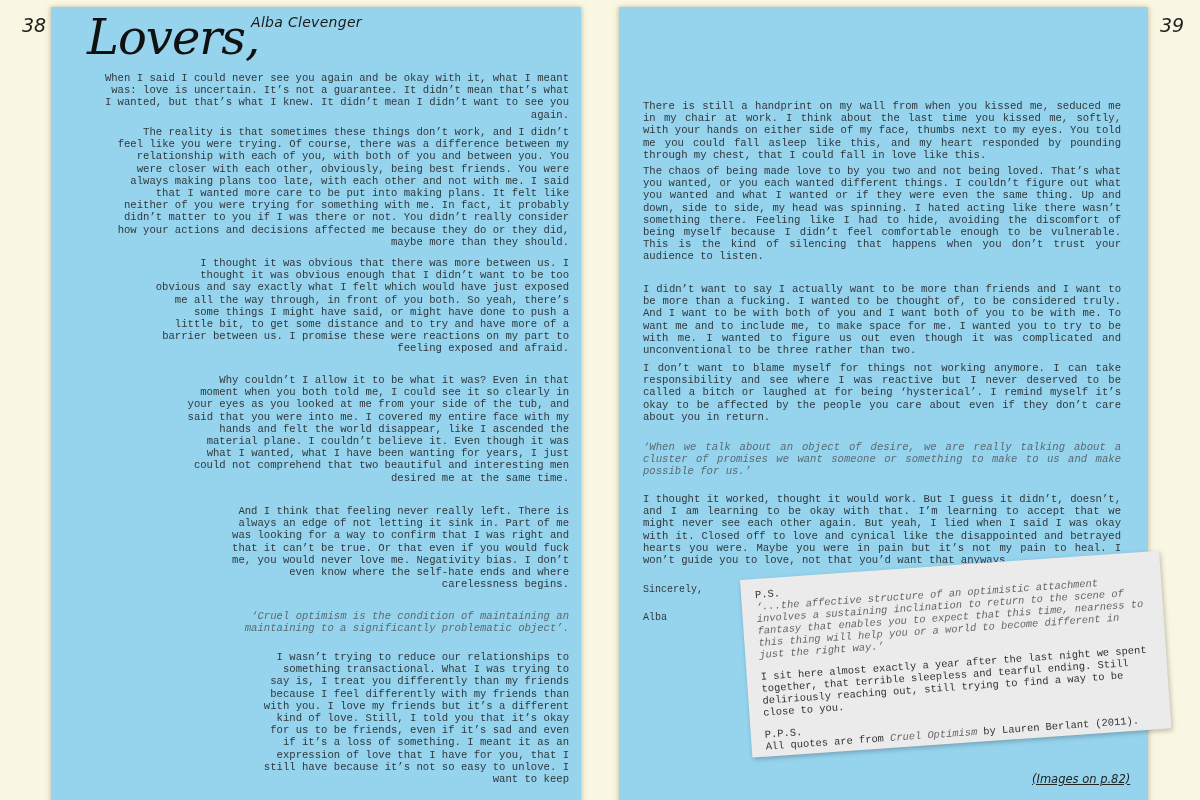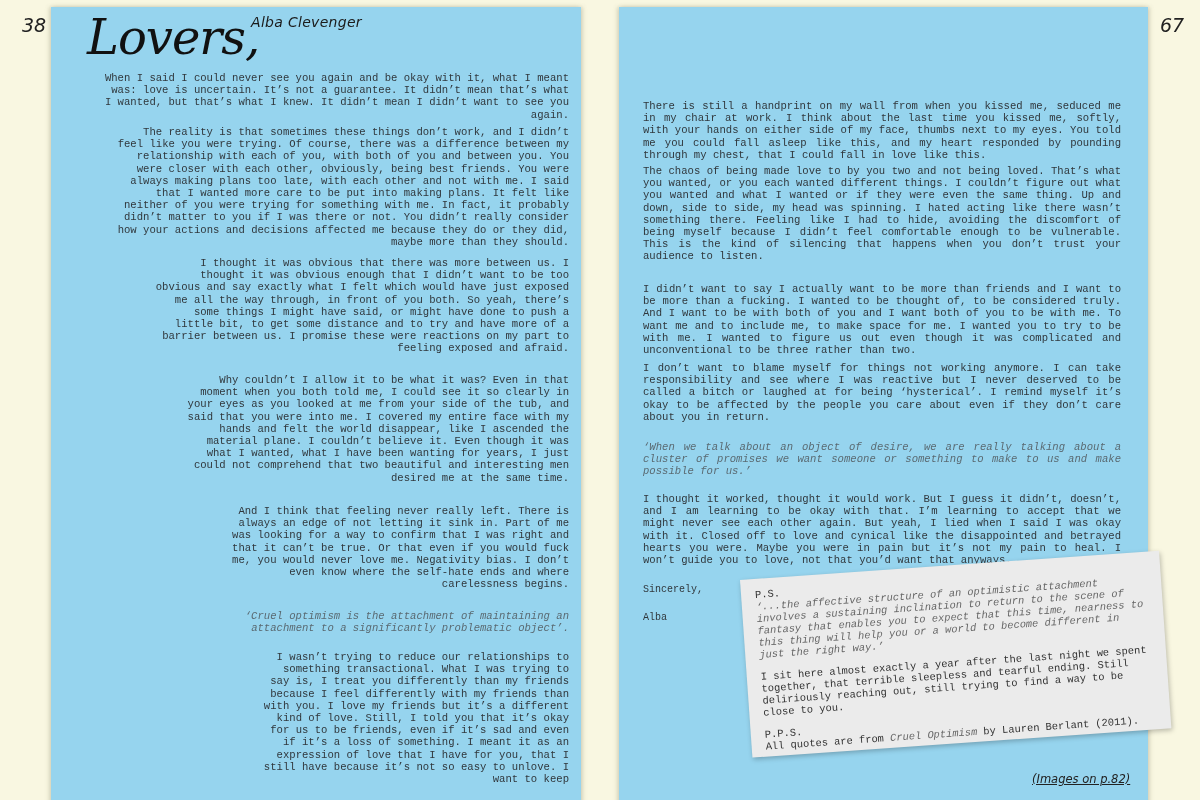--- a/index.html
+++ b/index.html
@@ -47,32 +47,32 @@
   .card .q { font-style:italic; color:#666; }
   .images-note {
     position:absolute; left:1032px; top:772px; font-family:"DejaVu Sans",sans-serif;
     font-style:italic; font-size:11.5px; color:#222;text-decoration:underline;
   }
 </style>
 </head>
 <body>
 
 <span class="page-num" style="left:22px;">38</span>
-<span class="page-num" style="left:1160px;">67</span>
+<span class="page-num" style="left:1160px;">39</span>
 
 <div class="page left" id="page-left">
   <span class="byline">Alba Clevenger</span>
   <span class="title">Lovers,</span>
 
   <p class="para left-stepped" style="left:38px; top:65px; width:468px;">When I said I could never see you again and be okay with it, what I meant was: love is uncertain. It’s not a guarantee. It didn’t mean that’s what I wanted, but that’s what I knew. It didn’t mean I didn’t want to see you again.</p>
   <p class="para left-stepped" style="left:50px; top:119px; width:456px;">The reality is that sometimes these things don’t work, and I didn’t feel like you were trying. Of course, there was a difference between my relationship with each of you, with both of you and between you. You were closer with each other, obviously, being best friends. You were always making plans too late, with each other and not with me. I said that I wanted more care to be put into making plans. It felt like neither of you were trying for something with me. In fact, it probably didn’t matter to you if I was there or not. You didn’t really consider how your actions and decisions affected me because they do or they did, maybe more than they should.</p>
   <p class="para left-stepped" style="left:90px; top:250px; width:416px;">I thought it was obvious that there was more between us. I thought it was obvious enough that I didn’t want to be too obvious and say exactly what I felt which would have just exposed me all the way through, in front of you both. So yeah, there’s some things I might have said, or might have done to push a little bit, to get some distance and to try and have more of a barrier between us. I promise these were reactions on my part to feeling exposed and afraid.</p>
   <p class="para left-stepped" style="left:122px; top:367px; width:384px;">Why couldn’t I allow it to be what it was? Even in that moment when you both told me, I could see it so clearly in your eyes as you looked at me from your side of the tub, and said that you were into me. I covered my entire face with my hands and felt the world disappear, like I ascended the material plane. I couldn’t believe it. Even though it was what I wanted, what I have been wanting for years, I just could not comprehend that two beautiful and interesting men desired me at the same time.</p>
   <p class="para left-stepped" style="left:160px; top:498px; width:346px;">And I think that feeling never really left. There is always an edge of not letting it sink in. Part of me was looking for a way to confirm that I was right and that it can’t be true. Or that even if you would fuck me, you would never love me. Negativity bias. I don’t even know where the self-hate ends and where carelessness begins.</p>
-  <p class="para left-stepped quote" style="left:180px; top:603px; width:326px;">‘Cruel optimism is the attachment of maintaining an attachment to a significantly problematic object’.</p>
+  <p class="para left-stepped quote" style="left:180px; top:603px; width:326px;">‘Cruel optimism is the condition of maintaining an maintaining to a significantly problematic object’.</p>
   <p class="para left-stepped" style="left:198px; top:644px; width:308px;">I wasn’t trying to reduce our relationships to something transactional. What I was trying to say is, I treat you differently than my friends because I feel differently with my friends than with you. I love my friends but it’s a different kind of love. Still, I told you that it’s okay for us to be friends, even if it’s sad and even if it’s a loss of something. I meant it as an expression of love that I have for you, that I still have because it’s not so easy to unlove. I want to keep</p>
 </div>
 
 <div class="page right" id="page-right">
   <p class="para" style="left:24px; top:93px; width:478px;">There is still a handprint on my wall from when you kissed me, seduced me in my chair at work. I think about the last time you kissed me, softly, with your hands on either side of my face, thumbs next to my eyes. You told me you could fall asleep like this, and my heart responded by pounding through my chest, that I could fall in love like this.</p>
   <p class="para" style="left:24px; top:158px; width:478px;">The chaos of being made love to by you two and not being loved. That’s what you wanted, or you each wanted different things. I couldn’t figure out what you wanted and what I wanted or if they were even the same thing. Up and down, side to side, my head was spinning. I hated acting like there wasn’t something there. Feeling like I had to hide, avoiding the discomfort of being myself because I didn’t feel comfortable enough to be vulnerable. This is the kind of silencing that happens when you don’t trust your audience to listen.</p>
   <p class="para" style="left:24px; top:276px; width:478px;">I didn’t want to say I actually want to be more than friends and I want to be more than a fucking. I wanted to be thought of, to be considered truly. And I want to be with both of you and I want both of you to be with me. To want me and to include me, to make space for me. I wanted you to try to be with me. I wanted to figure us out even though it was complicated and unconventional to be three rather than two.</p>
   <p class="para" style="left:24px; top:355px; width:478px;">I don’t want to blame myself for things not working anymore. I can take responsibility and see where I was reactive but I never deserved to be called a bitch or laughed at for being ‘hysterical’. I remind myself it’s okay to be affected by the people you care about even if they don’t care about you in return.</p>
   <p class="para quote" style="left:24px; top:434px; width:478px;">‘When we talk about an object of desire, we are really talking about a cluster of promises we want someone or something to make to us and make possible for us.’</p>
   <p class="para" style="left:24px; top:486px; width:478px;">I thought it worked, thought it would work. But I guess it didn’t, doesn’t, and I am learning to be okay with that. I’m learning to accept that we might never see each other again. But yeah, I lied when I said I was okay with it. Closed off to love and cynical like the disappointed and betrayed hearts you were. Maybe you were in pain but it’s not my pain to heal. I won’t guide you to love, not that you’d want that anyways.</p>

